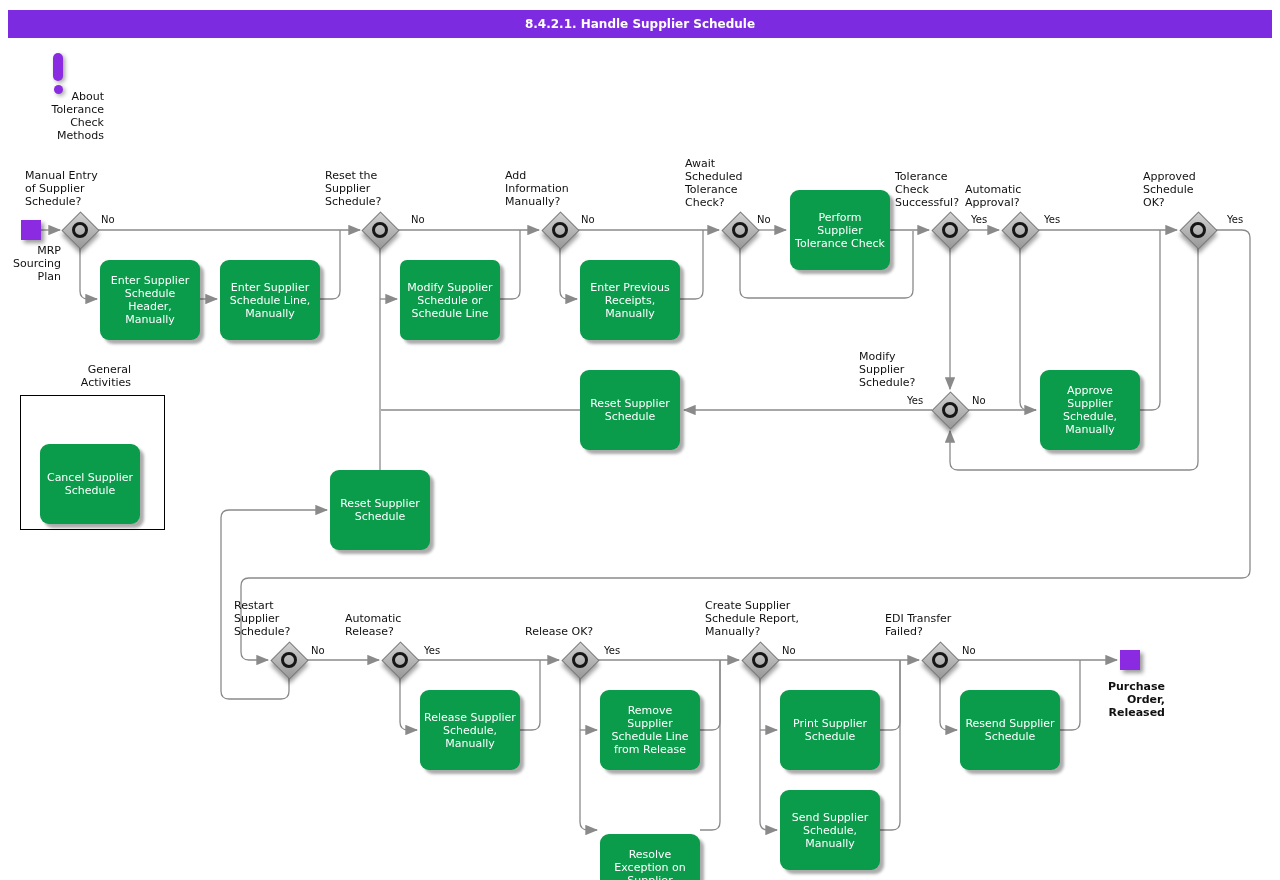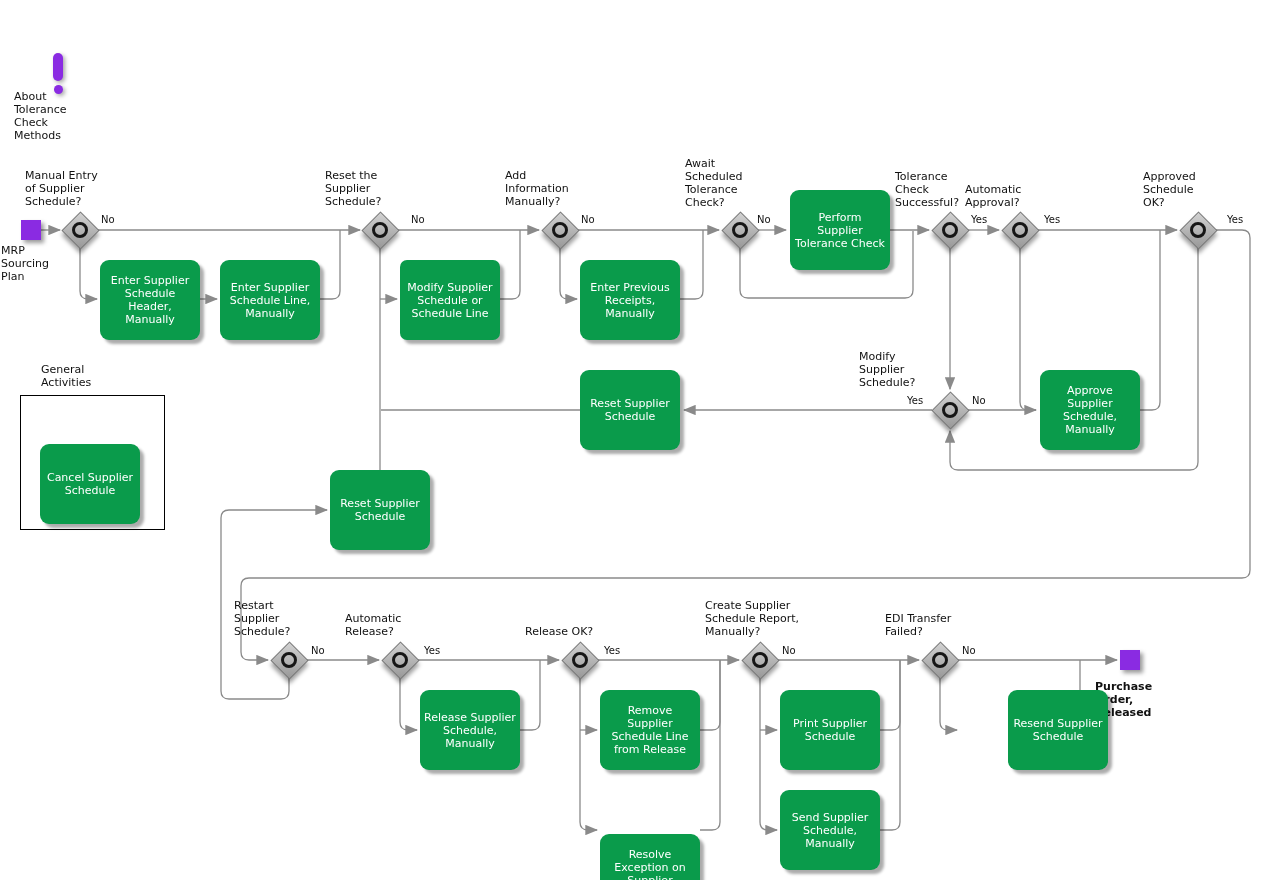--- a/index.html
+++ b/index.html
@@ -25,21 +25,21 @@
   .diamond .shape{position:absolute;left:5px;top:5px;width:25px;height:25px;
             transform:rotate(45deg);background:linear-gradient(135deg,#d2d2d2,#989898);
             border:1px solid #757575;filter:drop-shadow(3px 3px 2px rgba(0,0,0,.38));}
   .diamond .ring{position:absolute;left:10px;top:10px;width:16px;height:16px;
             border:3px solid #161616;border-radius:50%;box-sizing:border-box;}
   .dlabel{position:absolute;font-size:11px;line-height:13px;
           color:#111;white-space:pre-line;}
   .branch{position:absolute;font-size:10px;color:#111;font-weight:normal;}
   .sq{position:absolute;width:20px;height:20px;background:var(--purple-node);
       filter:drop-shadow(3px 3px 2px rgba(0,0,0,.4));}
-  .nodelabel{position:absolute;font-size:11px;line-height:13px;text-align:left;
+  .nodelabel{position:absolute;font-size:11px;line-height:13px;text-align:right;
              color:#111;white-space:pre-line;}
   .ga-rect{position:absolute;left:20px;top:395px;width:143px;height:133px;
            border:1px solid #000;background:transparent;}
   .excl-bar{position:absolute;left:53px;top:53px;width:10px;height:28px;
             border-radius:5px;background:var(--purple-node);
             filter:drop-shadow(2px 2px 2px rgba(0,0,0,.35));}
   .excl-dot{position:absolute;left:54px;top:85px;width:9px;height:9px;
             border-radius:50%;background:var(--purple-node);
             filter:drop-shadow(2px 2px 2px rgba(0,0,0,.35));}
 </style>
@@ -95,20 +95,21 @@
     <path d="M778,660 H919" marker-end="url(#arr)"></path>
     <path d="M760,678 V822 Q760,830 768,830 H777" marker-end="url(#arr)"></path>
     <path d="M760,730 H777" marker-end="url(#arr)"></path>
     <path d="M880,730 H892 Q900,730 900,722 V660"></path>
     <path d="M880,830 H892 Q900,830 900,822 V660"></path>
     <path d="M958,660 H1117" marker-end="url(#arr)"></path>
     <path d="M940,678 V722 Q940,730 948,730 H957" marker-end="url(#arr)"></path>
     <path d="M1060,730 H1072 Q1080,730 1080,722 V660"></path>
   </svg>
 
+  <div class="titlebar">8.4.2.1. Handle Supplier Schedule</div>
 
   <span class="excl-bar"></span>
   <span class="excl-dot"></span>
   <div class="nodelabel" style="left:14px;top:90px;width:90px;">About
 Tolerance
 Check
 Methods</div>
 
   <div class="sq" style="left:21px;top:220px;"></div>
   <div class="nodelabel" style="left:1px;top:244px;width:60px;">MRP
@@ -272,16 +273,16 @@
 from Release</div>
   <div class="activity" style="left:600px;top:790px;margin-top:44px;">Resolve
 Exception on
 Supplier
 Schedule</div>
   <div class="activity" style="left:780px;top:690px;">Print Supplier
 Schedule</div>
   <div class="activity" style="left:780px;top:790px;">Send Supplier
 Schedule,
 Manually</div>
-  <div class="activity" style="left:960px;top:690px;margin-left:48px;">Resend Supplier
+  <div class="activity" style="left:960px;top:690px;">Resend Supplier
 Schedule</div>
 
 </div>
 
 </body></html>

